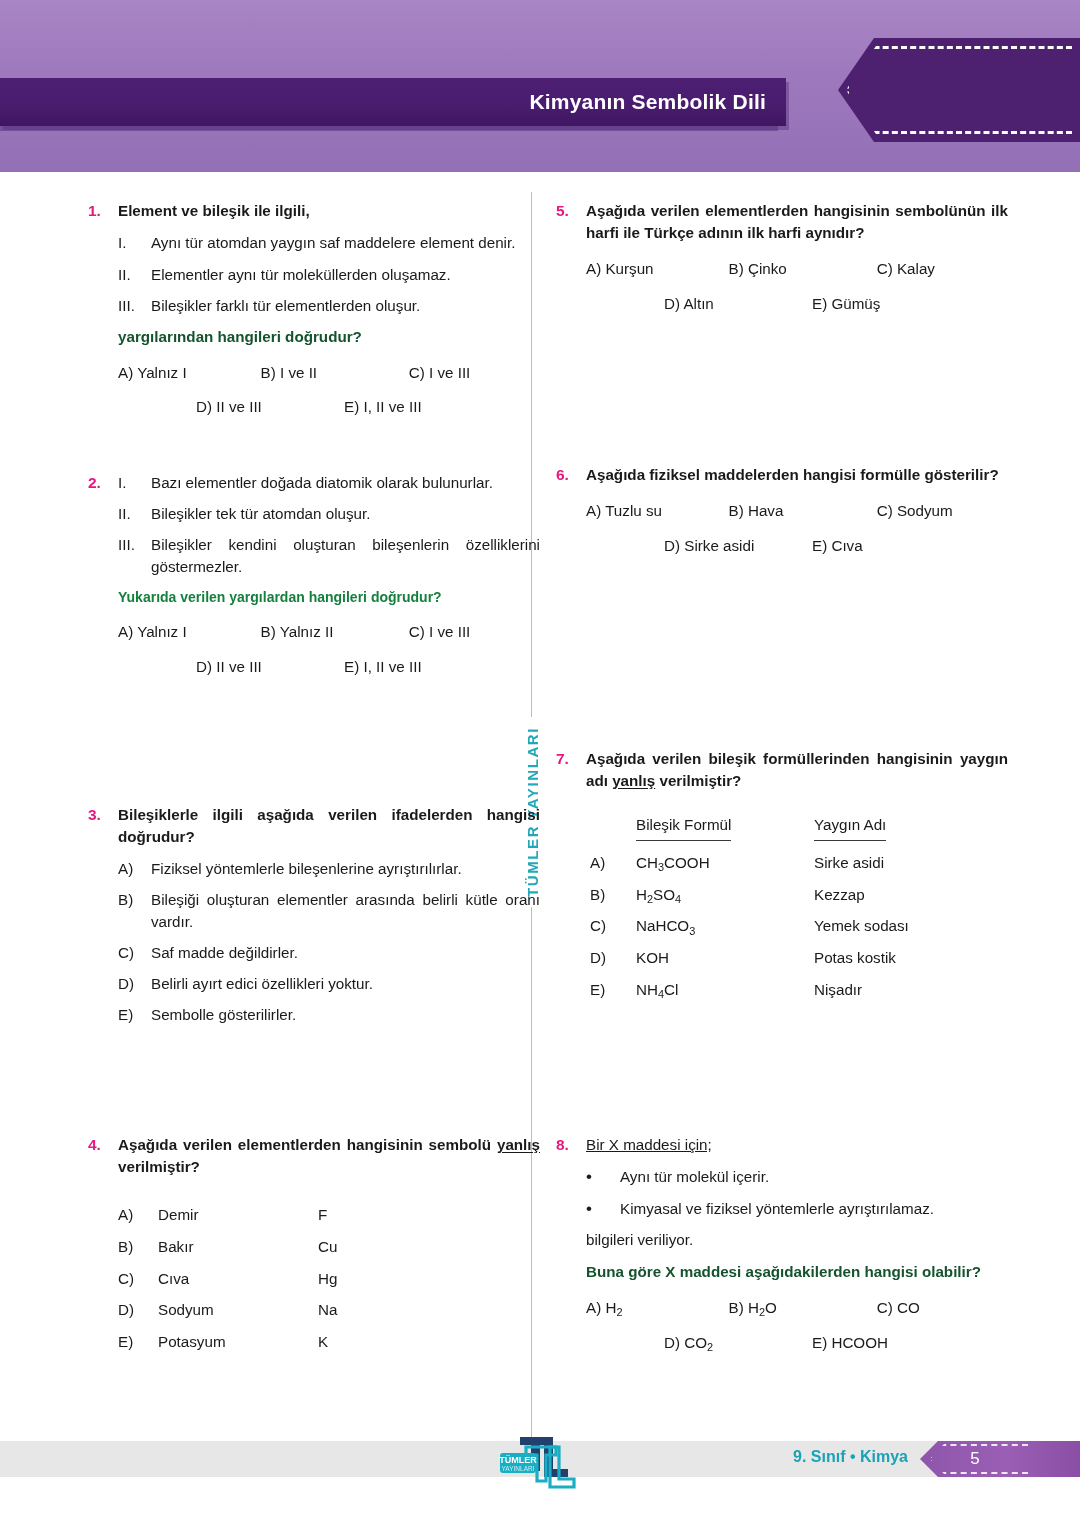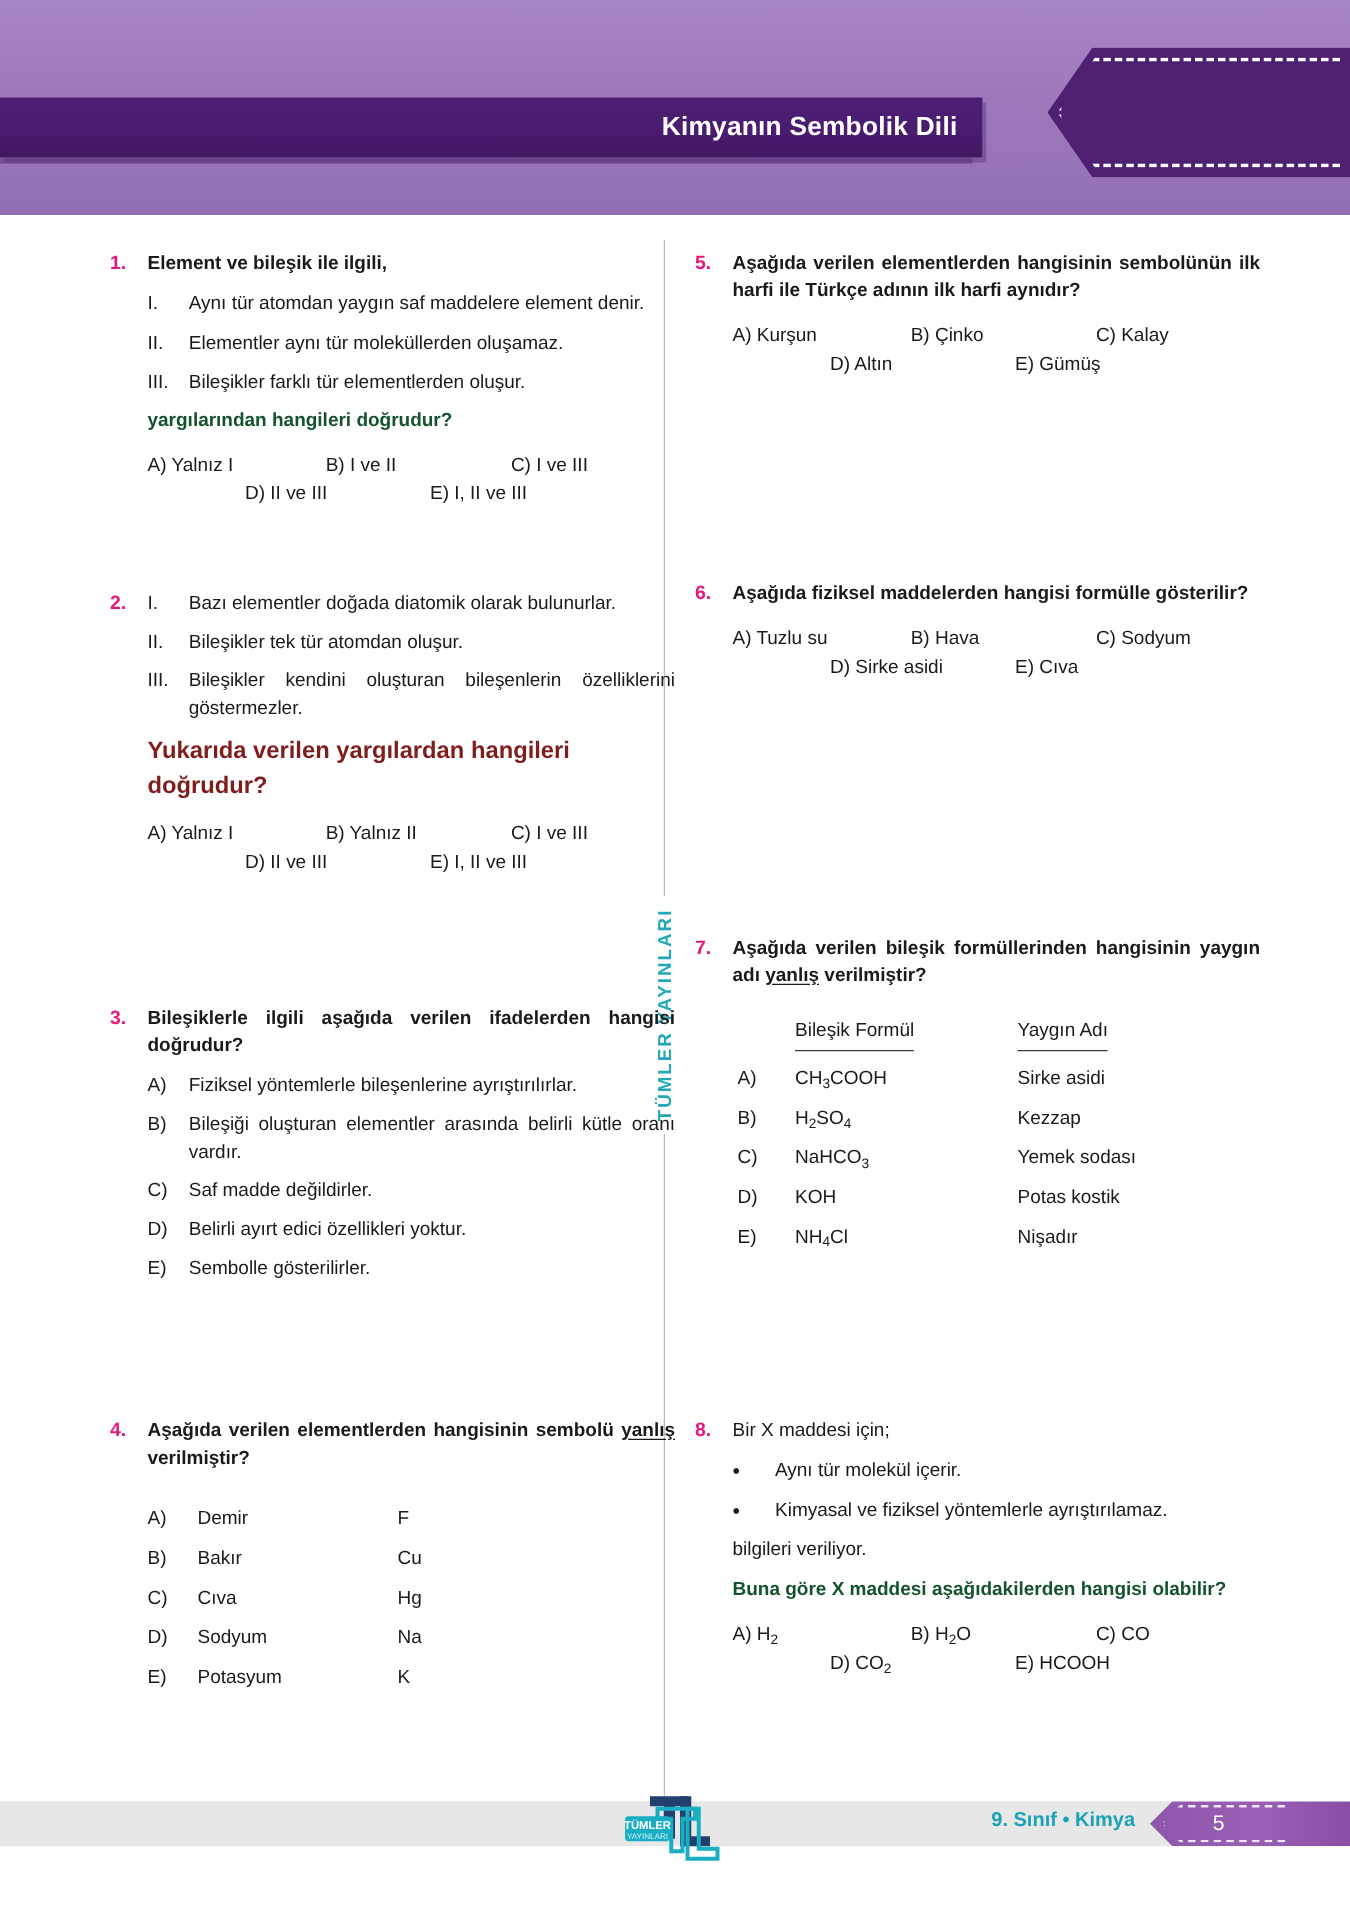--- a/index.html
+++ b/index.html
@@ -162,21 +162,21 @@
     line-height: 1.45;
   }
   .q-stem {
     flex: 1;
     font-size: 15.2px;
     line-height: 1.45;
     color: #1a1a1a;
     text-align: justify;
   }
   .q-stem.bold { font-weight: bold; }
-  .q-stem.plain { font-weight: normal; }
+  .q-stem.plain { font-weight: normal; text-decoration: underline; }
 
   .romans {
     margin-top: 10px;
     padding-left: 30px;
   }
   .roman-row {
     display: flex;
     align-items: flex-start;
     margin-bottom: 9px;
     font-size: 15.2px;
@@ -226,21 +226,21 @@
     line-height: 1.5;
   }
   .choice-line-1 {
     display: flex;
   }
   .choice-line-1 > span:nth-child(1) { width: 152px; }
   .choice-line-1 > span:nth-child(2) { width: 158px; }
   .choice-line-1 > span:nth-child(3) { width: 140px; }
   .choice-line-2 {
     display: flex;
-    margin-top: 0;
+    margin-top: 12px;
     padding-left: 78px;
   }
   .choice-line-2 > span:nth-child(1) { width: 148px; }
 
   
   .rtable {
     margin-top: 26px;
     padding-left: 30px;
     font-size: 15.2px;
     color: #1a1a1a;
@@ -413,21 +413,21 @@
             <span class="roman-txt">Bazı elementler doğada diatomik olarak bulunurlar.</span>
           </div>
           <div class="roman-row">
             <span class="roman-lbl">II.</span>
             <span class="roman-txt">Bileşikler tek tür atomdan oluşur.</span>
           </div>
           <div class="roman-row">
             <span class="roman-lbl">III.</span>
             <span class="roman-txt">Bileşikler kendini oluşturan bileşenlerin özelliklerini göstermezler.</span>
           </div>
-          <div style="font-size:19px;font-weight:bold;line-height:1.45;color:#7f1d1d;margin-top:4px">Yukarıda verilen yargılardan hangileri doğrudur?</div>
+          <div style="font-size:14px;font-weight:bold;line-height:1.45;color:#15803d;margin-top:4px">Yukarıda verilen yargılardan hangileri doğrudur?</div>
         </div>
       </div>
       <div class="choices">
         <div class="choice-line-1">
           <span>A) Yalnız I</span>
           <span>B) Yalnız II</span>
           <span>C) I ve III</span>
         </div>
         <div class="choice-line-2">
           <span>D) II ve III</span>

